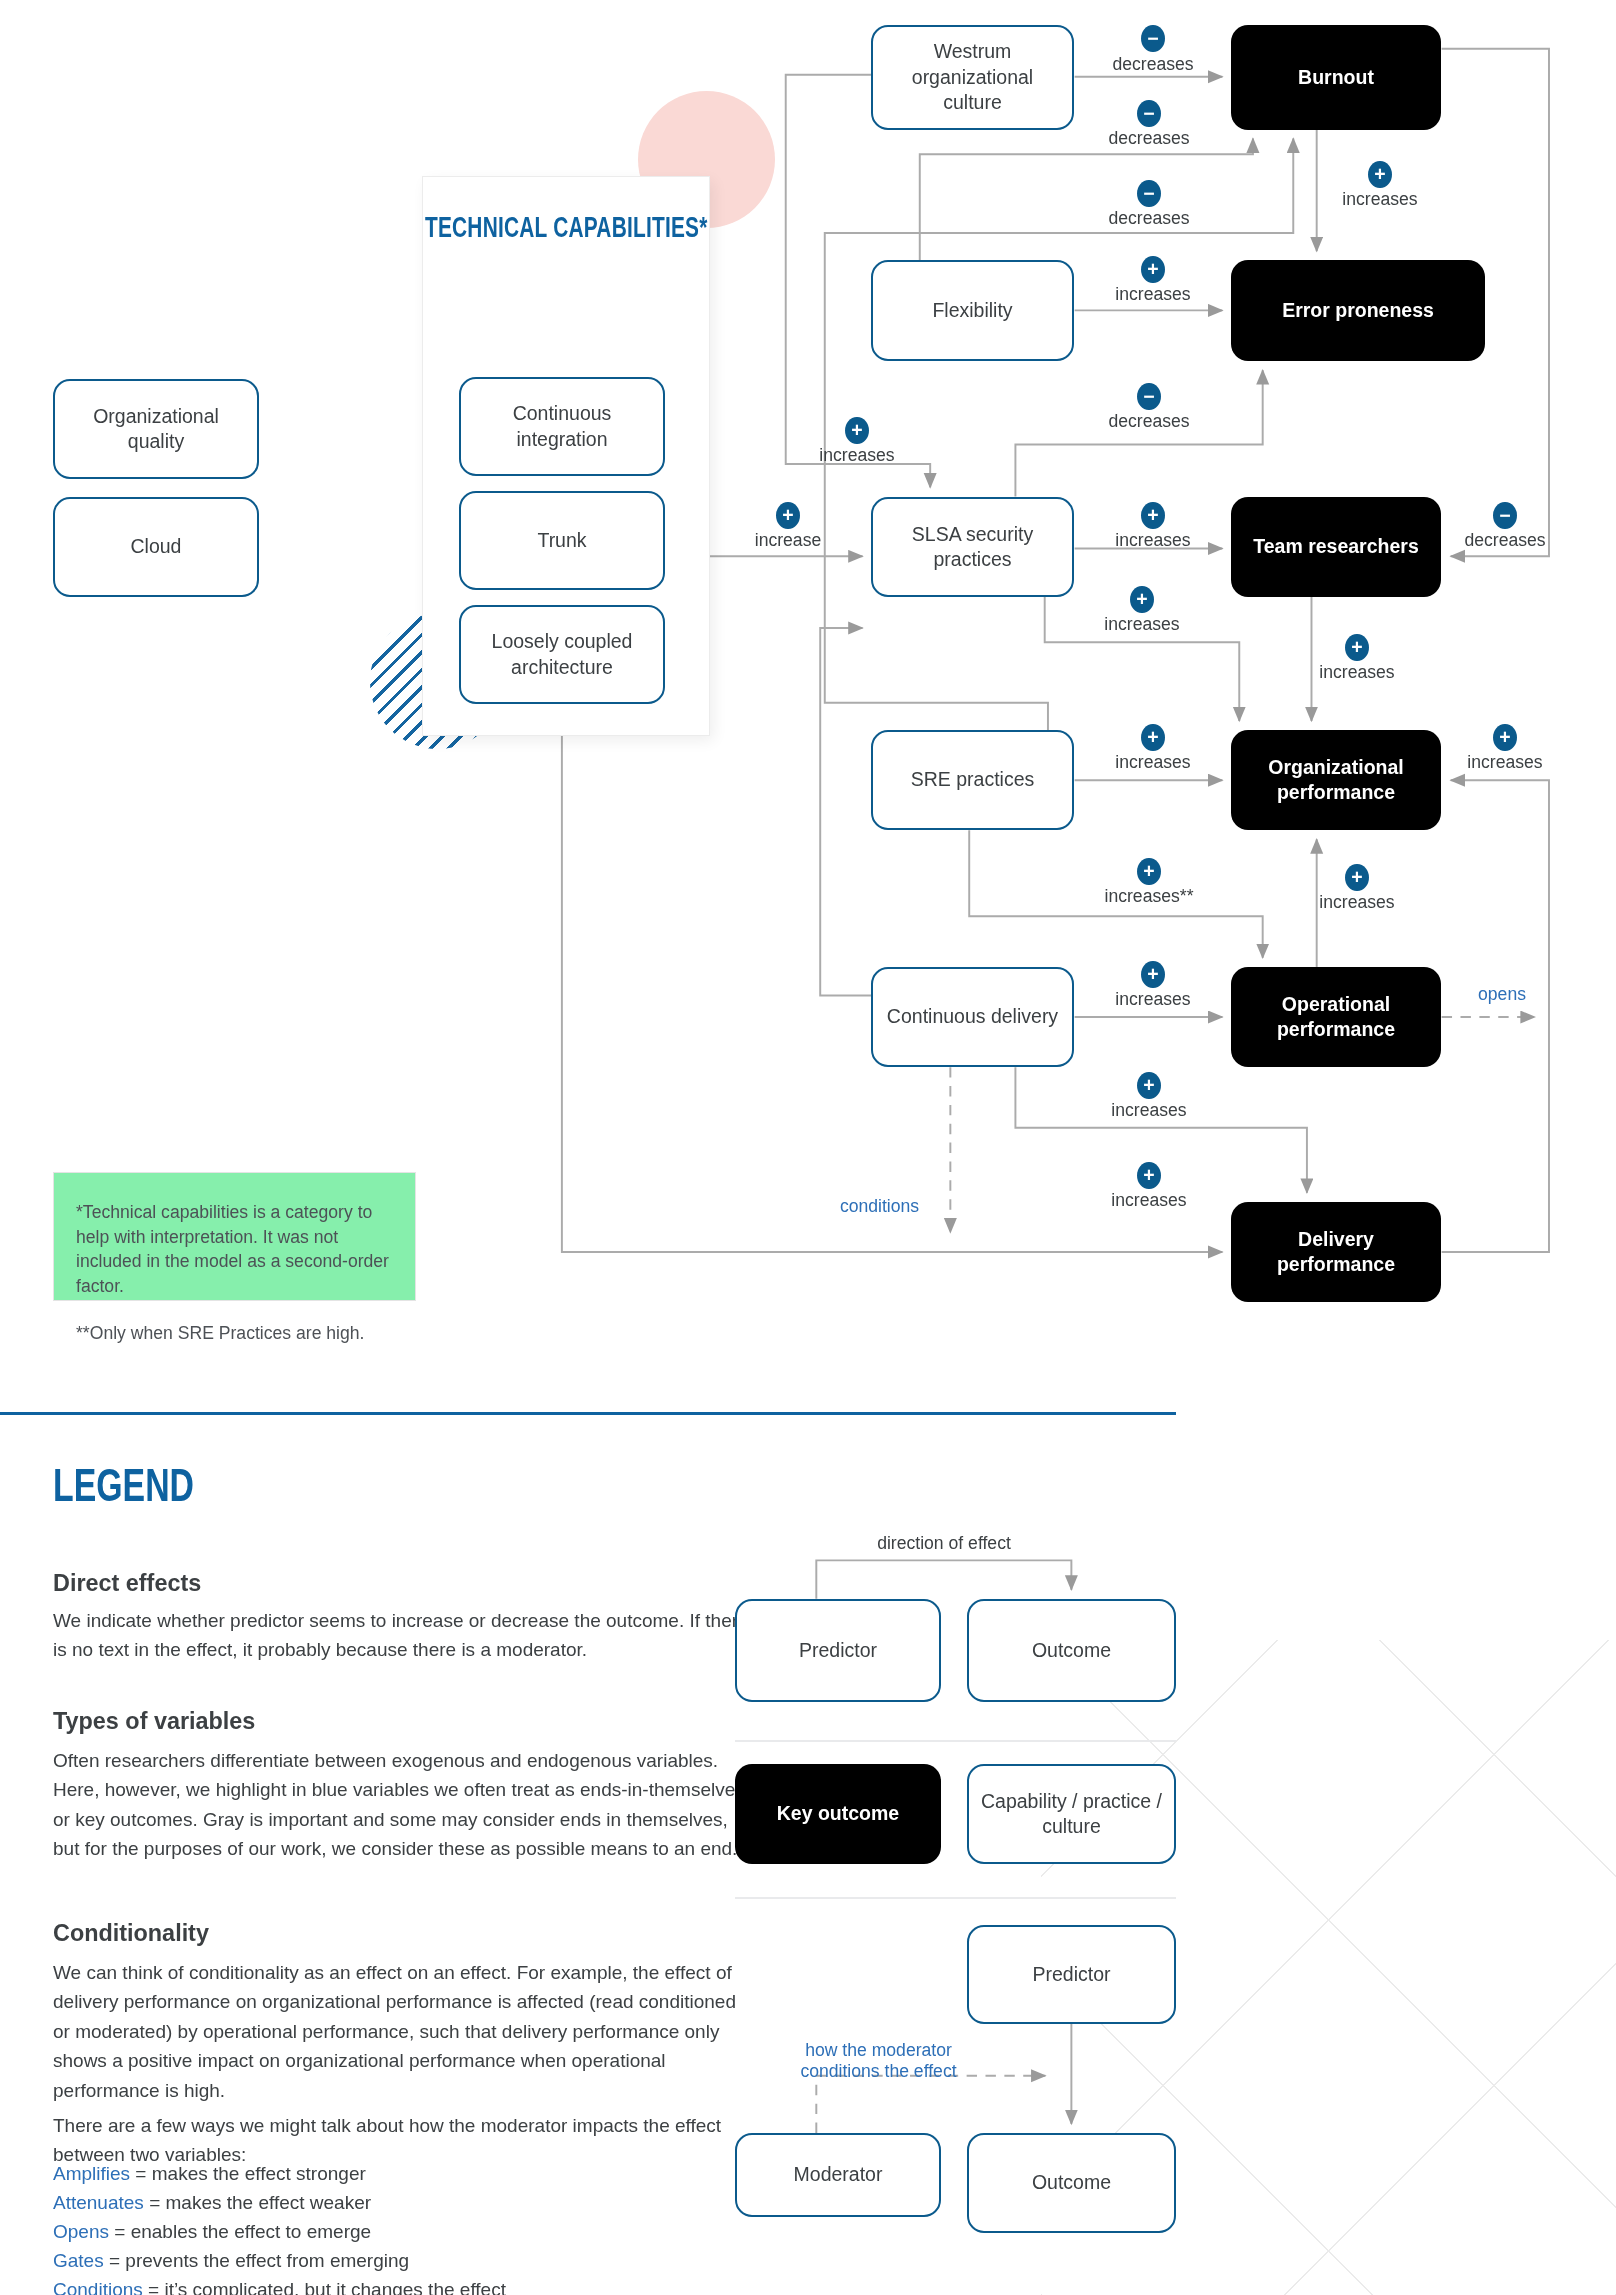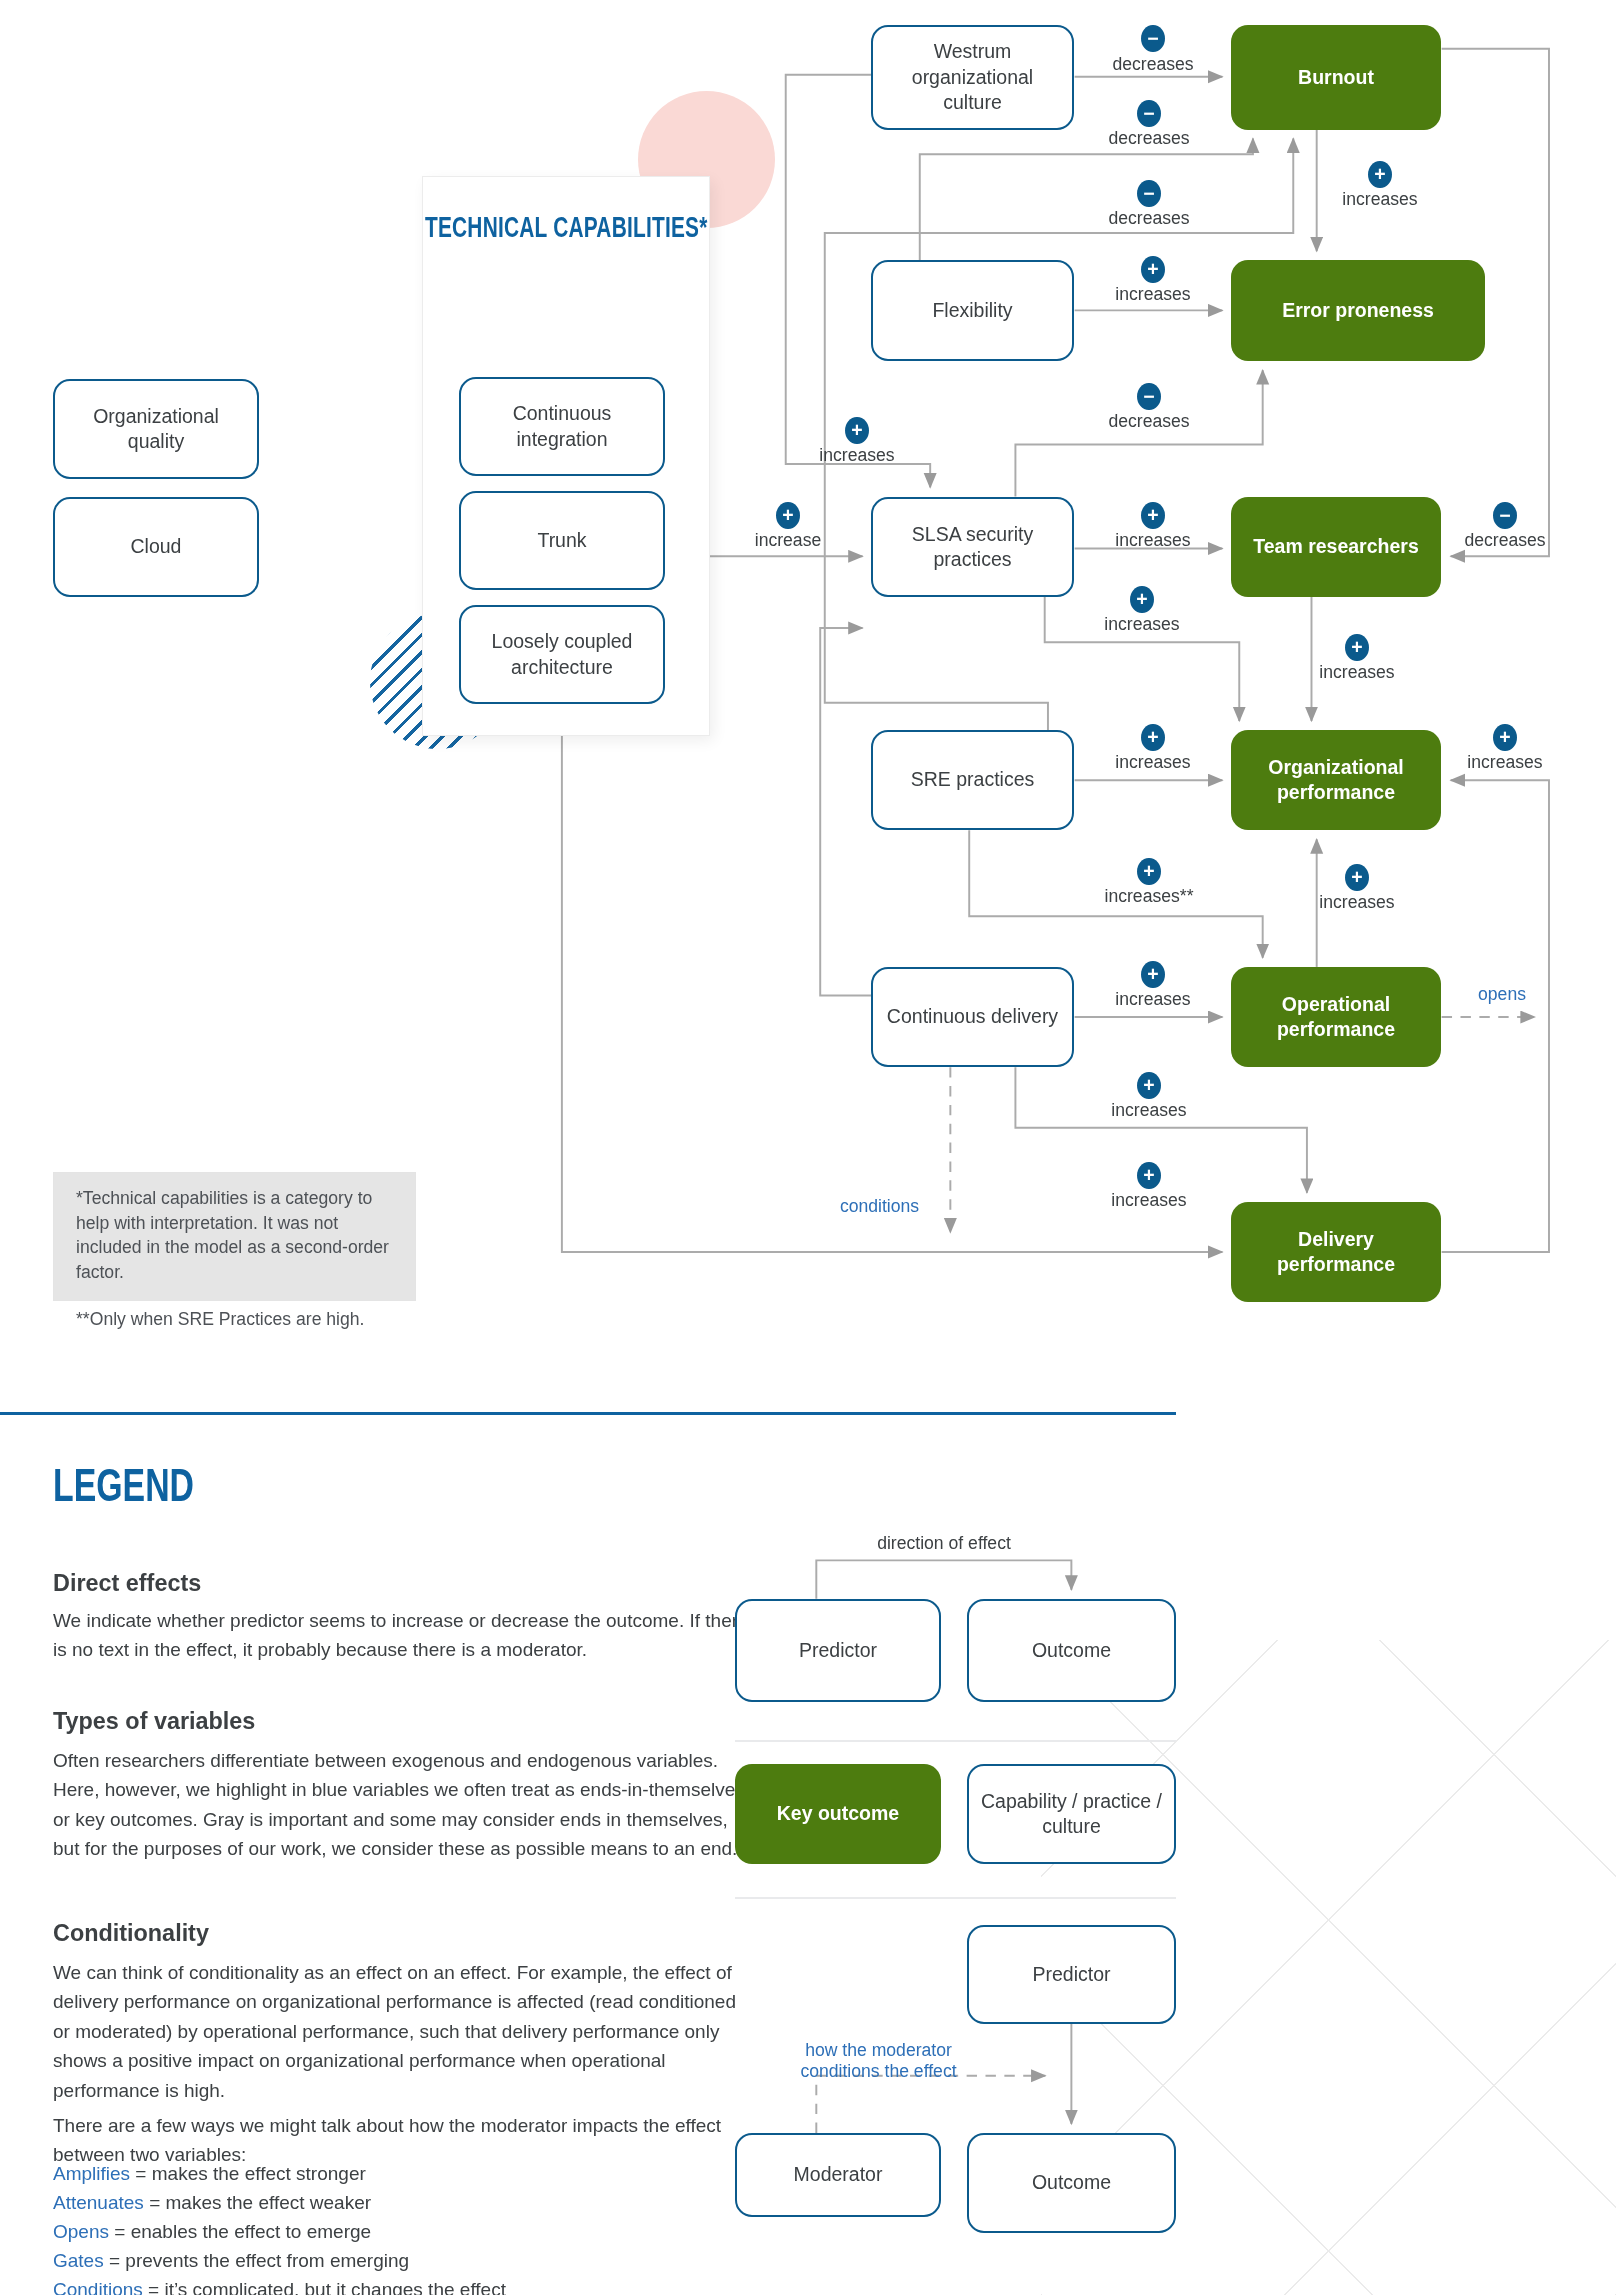--- a/index.html
+++ b/index.html
@@ -2,37 +2,37 @@
 <html style="font-size:10.4px"><head>
 <meta charset="utf-8">
 <style>
   html,body{margin:0;padding:0;background:#fff;}
   #page{position:relative;width:1617px;height:2295px;background:#fff;overflow:hidden;
         font-family:"Liberation Sans", sans-serif;color:#3c4043;}
   
   .node{position:absolute;display:flex;align-items:center;justify-content:center;text-align:center;
         box-sizing:border-box;font-size:19.5px;line-height:1.3;z-index:3;background:#fff;padding:0 11.7px;border-radius:17px;}
   .node.outline{border:2.6px solid #0B5A8C;color:#3c4043;}
-  .node.fill{background:#4d7c0f;color:#fff;font-weight:bold;border:none;}
+  .node.fill{background:#000000;color:#fff;font-weight:bold;border:none;}
   .node.inner{border:2px solid #0B5A8C;}
   
   #tc-panel{position:absolute;left:422px;top:176px;width:286px;height:558px;background:#fff;
             border:1.3px solid #ececec;box-shadow:3.9px 5.2px 14.3px rgba(0,0,0,0.07);z-index:2;}
   #tc-title{position:absolute;left:0;top:34px;width:100%;display:flex;justify-content:center;z-index:3;}
   #tc-title span{display:inline-block;transform:scaleX(0.72);white-space:nowrap;
                  font-size:29px;font-weight:bold;letter-spacing:0.3px;color:#0E62A0;}
   
   .fx{position:absolute;width:124px;margin-left:-62px;text-align:center;z-index:4;}
   .fx .badge{display:inline-block;width:23.4px;height:27px;border-radius:50%;background:#0B5A8C;color:#fff;
              font-size:19.5px;font-weight:bold;line-height:27px;text-align:center;}
   .fx .cap{display:block;margin-top:1.3px;font-size:17.6px;color:#3c4043;white-space:nowrap;}
   .bluelbl{position:absolute;font-size:17.6px;color:#2D6FB7;z-index:4;text-align:center;}
   
-  #footnote{position:absolute;left:53px;top:1172px;width:363px;height:129px;background:#e5e5e5;
-            border:1.3px solid #e4e4e4;box-sizing:border-box;padding:13px 22px;z-index:3;
+  #footnote{position:absolute;left:53px;top:1172px;width:363px;height:129px;background:#86efac;
+            border:1.3px solid #e4e4e4;box-sizing:border-box;padding:27px 22px;z-index:3;
             font-size:17.6px;line-height:1.4;color:#4d5156;}
   #footnote .fn2{margin-top:22px;}
   
   #pink-circle{position:absolute;left:638px;top:91px;width:137px;height:137px;border-radius:50%;
                background:#FAD9D5;z-index:1;}
   #hatch-circle{position:absolute;left:370px;top:614px;width:135px;height:135px;border-radius:50%;
                 background:repeating-linear-gradient(135deg,#1565a0 0 3.3px,transparent 3.3px 12.4px);z-index:1;}
   #diamonds{position:absolute;left:1041px;top:1640px;width:575px;height:655px;z-index:0;
             background:repeating-linear-gradient(45deg,#ebebeb 0 1.3px,transparent 1.3px 234px),
                        repeating-linear-gradient(-45deg,#ebebeb 0 1.3px,transparent 1.3px 234px);}

